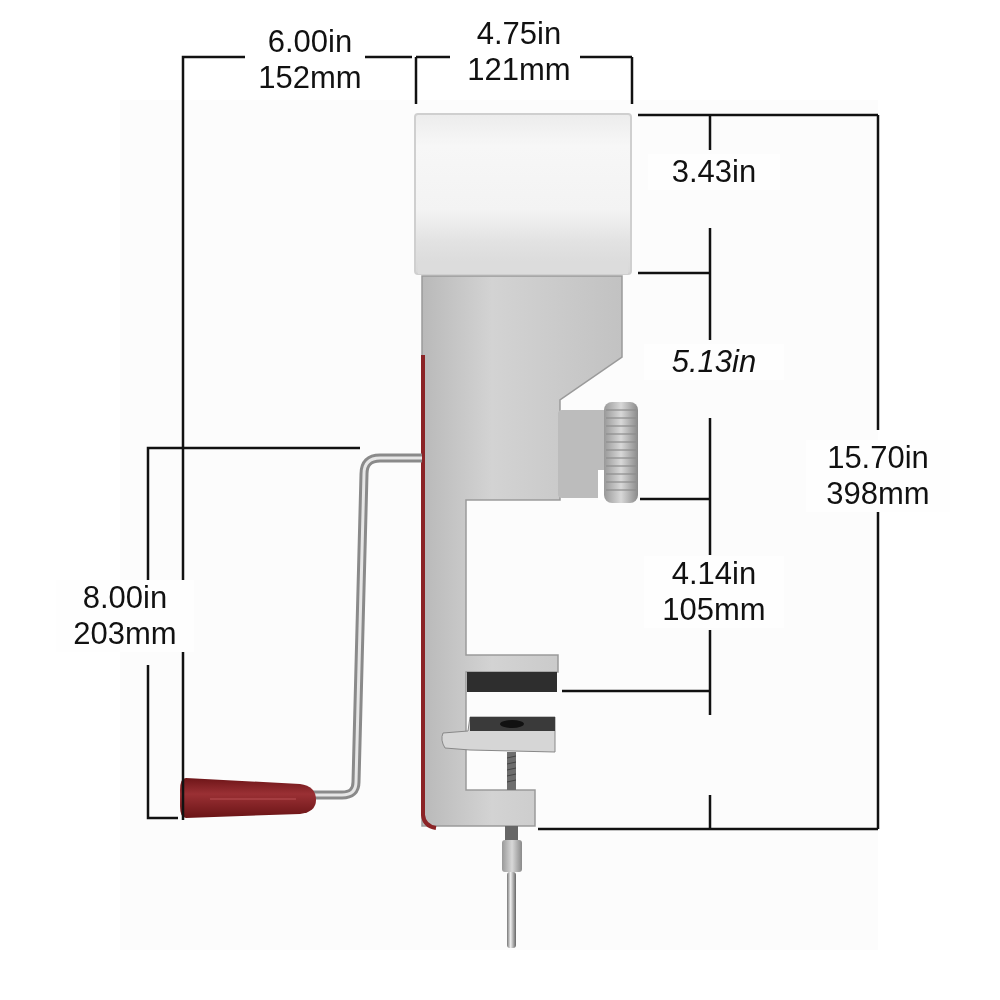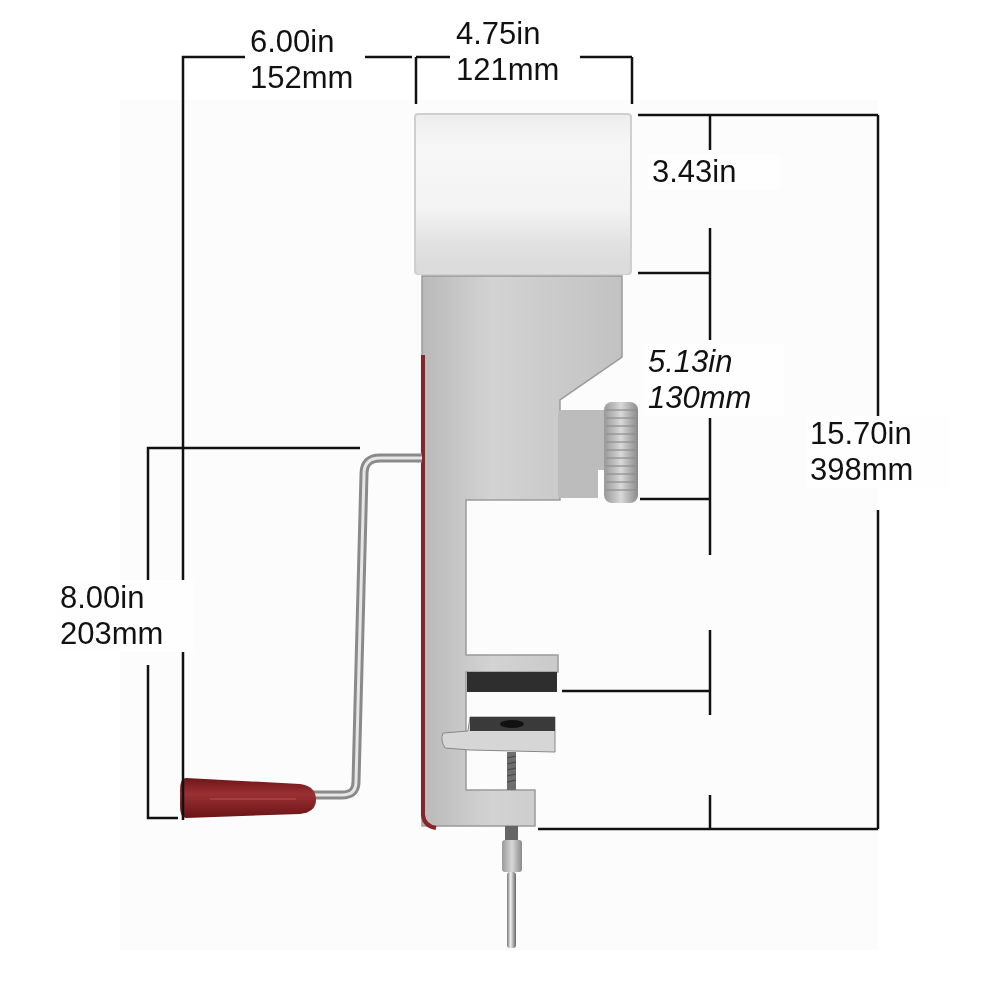--- a/index.html
+++ b/index.html
@@ -1,21 +1,21 @@
 <!DOCTYPE html>
 <html><head>
 <meta charset="utf-8">
 <style>
   html, body { margin:0; padding:0; background:#ffffff; }
   body { width:1000px; height:1000px; position:relative; overflow:hidden;
          font-family:"Liberation Sans", sans-serif; }
   .stage { position:absolute; left:0; top:0; width:1000px; height:1000px; }
   .bgpanel { position:absolute; left:120px; top:100px; width:758px; height:850px; background:#fcfcfc; }
   svg.art { position:absolute; left:0; top:0; }
-  .dim-label { position:absolute; text-align:left; color:#111; font-size:31px; line-height:36px;
+  .dim-label { position:absolute; text-align:center; color:#111; font-size:31px; line-height:36px;
                background:#fefefe; padding:0 4px; white-space:nowrap; }
   .dim-label span { display:block; }
 </style>
 </head>
 <body>
 
 <div class="stage">
   <div class="bgpanel"></div>
 
   <svg class="art" width="1000" height="1000" viewBox="0 0 1000 1000">
@@ -143,25 +143,28 @@
   </div>
   <div class="dim-label" style="left:452px; top:16px; width:126px; background:transparent;">
     <span>4.75in</span>
     <span>121mm</span>
   </div>
   <div class="dim-label" style="left:648px; top:154px; width:124px;">
     <span>3.43in</span>
   </div>
   <div class="dim-label" style="left:644px; top:344px; width:132px;font-style:italic;">
     <span>5.13in</span>
-    <span>130mm</span>
+  </div>
+  <div class="dim-label" style="left:644px; top:556px; width:132px;">
+    <span>4.14in</span>
+    <span>105mm</span>
   </div>
   <div class="dim-label" style="left:648px; top:720px; width:124px;">
   </div>
-  <div class="dim-label" style="left:806px; top:416px; width:136px;">
+  <div class="dim-label" style="left:806px; top:440px; width:136px;">
     <span>15.70in</span>
     <span>398mm</span>
   </div>
   <div class="dim-label" style="left:56px; top:580px; width:130px;">
     <span>8.00in</span>
     <span>203mm</span>
   </div>
 </div>
 
 </body></html>

